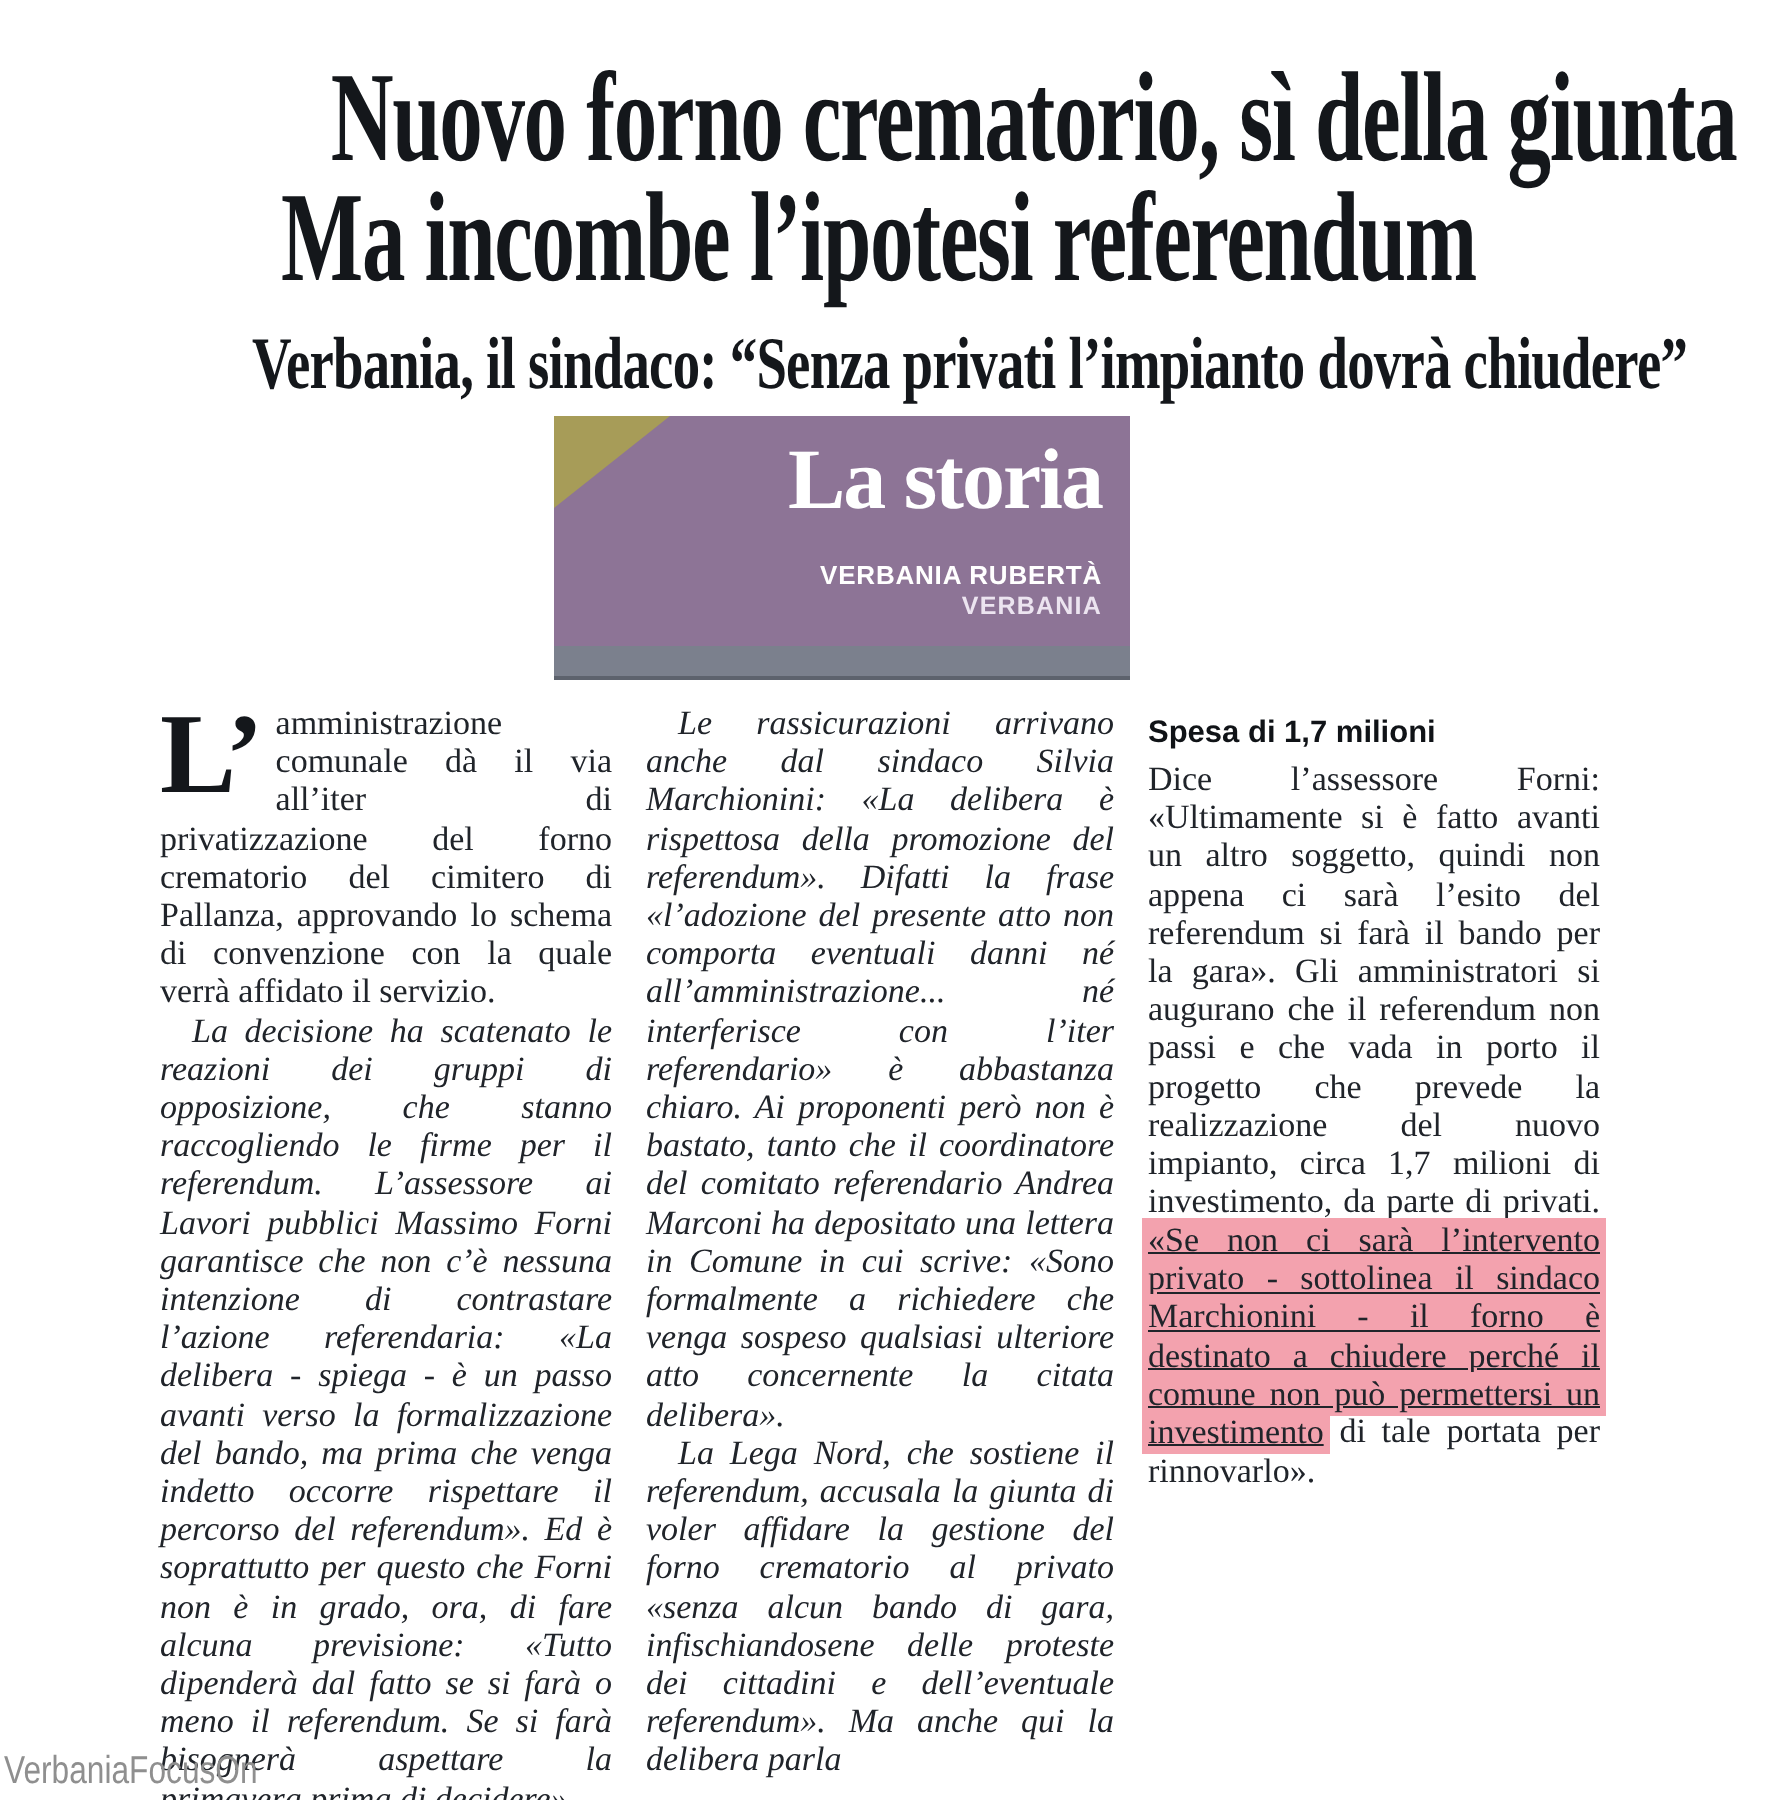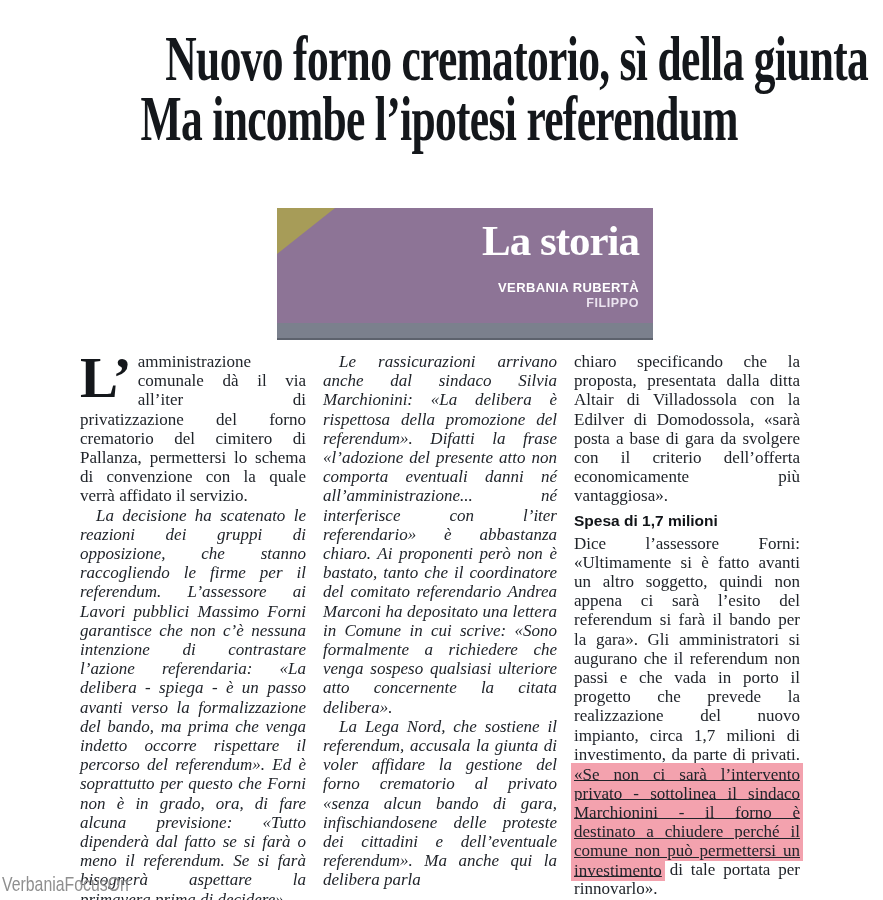--- a/index.html
+++ b/index.html
@@ -24,21 +24,21 @@
     transform:scaleX(0.68);transform-origin:center top;
   }
   .subtitle{position:absolute;top:142px;left:0;width:883px;text-align:center;color:#14171b;}
   .subtitle .sub-line{
     display:inline-block;white-space:nowrap;font-weight:bold;
     font-size:37px;line-height:42px;letter-spacing:-0.5px;
     transform:scaleX(0.74);transform-origin:center top;
   }
 
   
-  .story-box{position:absolute;left:277px;top:208px;width:376px;height:132px;background:var(--box-bg);text-align:center;}
+  .story-box{position:absolute;left:277px;top:208px;width:288px;height:132px;background:var(--box-bg);text-align:center;}
   .corner-tri{position:absolute;top:0;left:0;width:0;height:0;
     border-top:46px solid var(--box-corner);border-right:58px solid transparent;}
   .story-title{position:absolute;top:10px;right:14px;color:var(--box-text);
     font-weight:bold;font-size:43px;line-height:46px;letter-spacing:-1px;}
   .story-author{position:absolute;top:72px;right:14px;color:var(--box-text);
     font-family:"Liberation Sans","DejaVu Sans",sans-serif;font-weight:bold;font-size:13px;letter-spacing:0.4px;}
   .story-location{position:absolute;top:88px;right:14px;color:#ece4f0;
     font-family:"Liberation Sans","DejaVu Sans",sans-serif;font-weight:bold;font-size:12.5px;letter-spacing:0.6px;}
   .box-strip{position:absolute;left:0;right:0;bottom:0;height:15px;background:var(--box-strip);
     border-bottom:2px solid #5d626d;}
@@ -75,45 +75,47 @@
 </head>
 <body>
 
 <div class="sheet">
 
   <h1 class="headline">
     <span class="hl-line">Nuovo forno crematorio, sì della giunta</span><br>
     <span class="hl-line">Ma incombe l’ipotesi referendum</span>
   </h1>
 
+  <h2 class="subtitle">
+    <span class="sub-line">Verbania, il sindaco: “Senza privati l’impianto dovrà chiudere”</span>
+  </h2>
 
   <div class="story-box">
     <div class="corner-tri"></div>
     <div class="story-title">La storia</div>
     <div class="story-author">VERBANIA RUBERTÀ</div>
-    <div class="story-location">FILIPPO</div>
+    <div class="story-location">VERBANIA</div>
     <div class="box-strip"></div>
   </div>
 
   <div class="columns">
 
     <div class="col col-1">
       <p>
-        <span class="dropcap">L’</span><span>amministrazione comunale dà il via all’iter di privatizzazione del forno crematorio del cimitero di Pallanza, permettersi lo schema di convenzione con la quale verrà affidato il servizio.</span>
+        <span class="dropcap">L’</span><span>amministrazione comunale dà il via all’iter di privatizzazione del forno crematorio del cimitero di Pallanza, approvando lo schema di convenzione con la quale verrà affidato il servizio.</span>
       </p>
       <p class="indent">La decisione ha scatenato le reazioni dei gruppi di opposizione, che stanno raccogliendo le firme per il referendum. L’assessore ai Lavori pubblici Massimo Forni garantisce che non c’è nessuna intenzione di contrastare l’azione referendaria: «La delibera - spiega - è un passo avanti verso la formalizzazione del bando, ma prima che venga indetto occorre rispettare il percorso del referendum». Ed è soprattutto per questo che Forni non è in grado, ora, di fare alcuna previsione: «Tutto dipenderà dal fatto se si farà o meno il referendum. Se si farà bisognerà aspettare la primavera prima di decidere».</p>
     </div>
 
     <div class="col col-2">
       <p class="indent">Le rassicurazioni arrivano anche dal sindaco Silvia Marchionini: «La delibera è rispettosa della promozione del referendum». Difatti la frase «l’adozione del presente atto non comporta eventuali danni né all’amministrazione... né interferisce con l’iter referendario» è abbastanza chiaro. Ai proponenti però non è bastato, tanto che il coordinatore del comitato referendario Andrea Marconi ha depositato una lettera in Comune in cui scrive: «Sono formalmente a richiedere che venga sospeso qualsiasi ulteriore atto concernente la citata delibera».</p>
       <p class="indent">La Lega Nord, che sostiene il referendum, accusala la giunta di voler affidare la gestione del forno crematorio al privato «senza alcun bando di gara, infischiandosene delle proteste dei cittadini e dell’eventuale referendum». Ma anche qui la delibera parla</p>
     </div>
 
     <div class="col col-3">
-      <p>chiaro specificando che la proposta, presentata dalla ditta Altair di Villadossola con la Edilver di Domodossola, «sarà posta a base di gara da svolgere con il criterio dell’offerta economicamente più vantaggiosa».</p>
       <h3 class="subhead">Spesa di 1,7 milioni</h3>
       <p>
         <span>Dice l’assessore Forni: «Ultimamente si è fatto avanti un altro soggetto, quindi non appena ci sarà l’esito del referendum si farà il bando per la gara». Gli amministratori si augurano che il referendum non passi e che vada in porto il progetto che prevede la realizzazione del nuovo impianto, circa 1,7 milioni di investimento, da parte di privati. </span><mark class="quote-hl">«Se non ci sarà l’intervento privato - sottolinea il sindaco Marchionini - il forno è destinato a chiudere perché il comune non può permettersi un investimento</mark><span> di tale portata per rinnovarlo».</span>
       </p>
     </div>
 
   </div>
 
   <div class="watermark">VerbaniaFocusOn</div>
 

